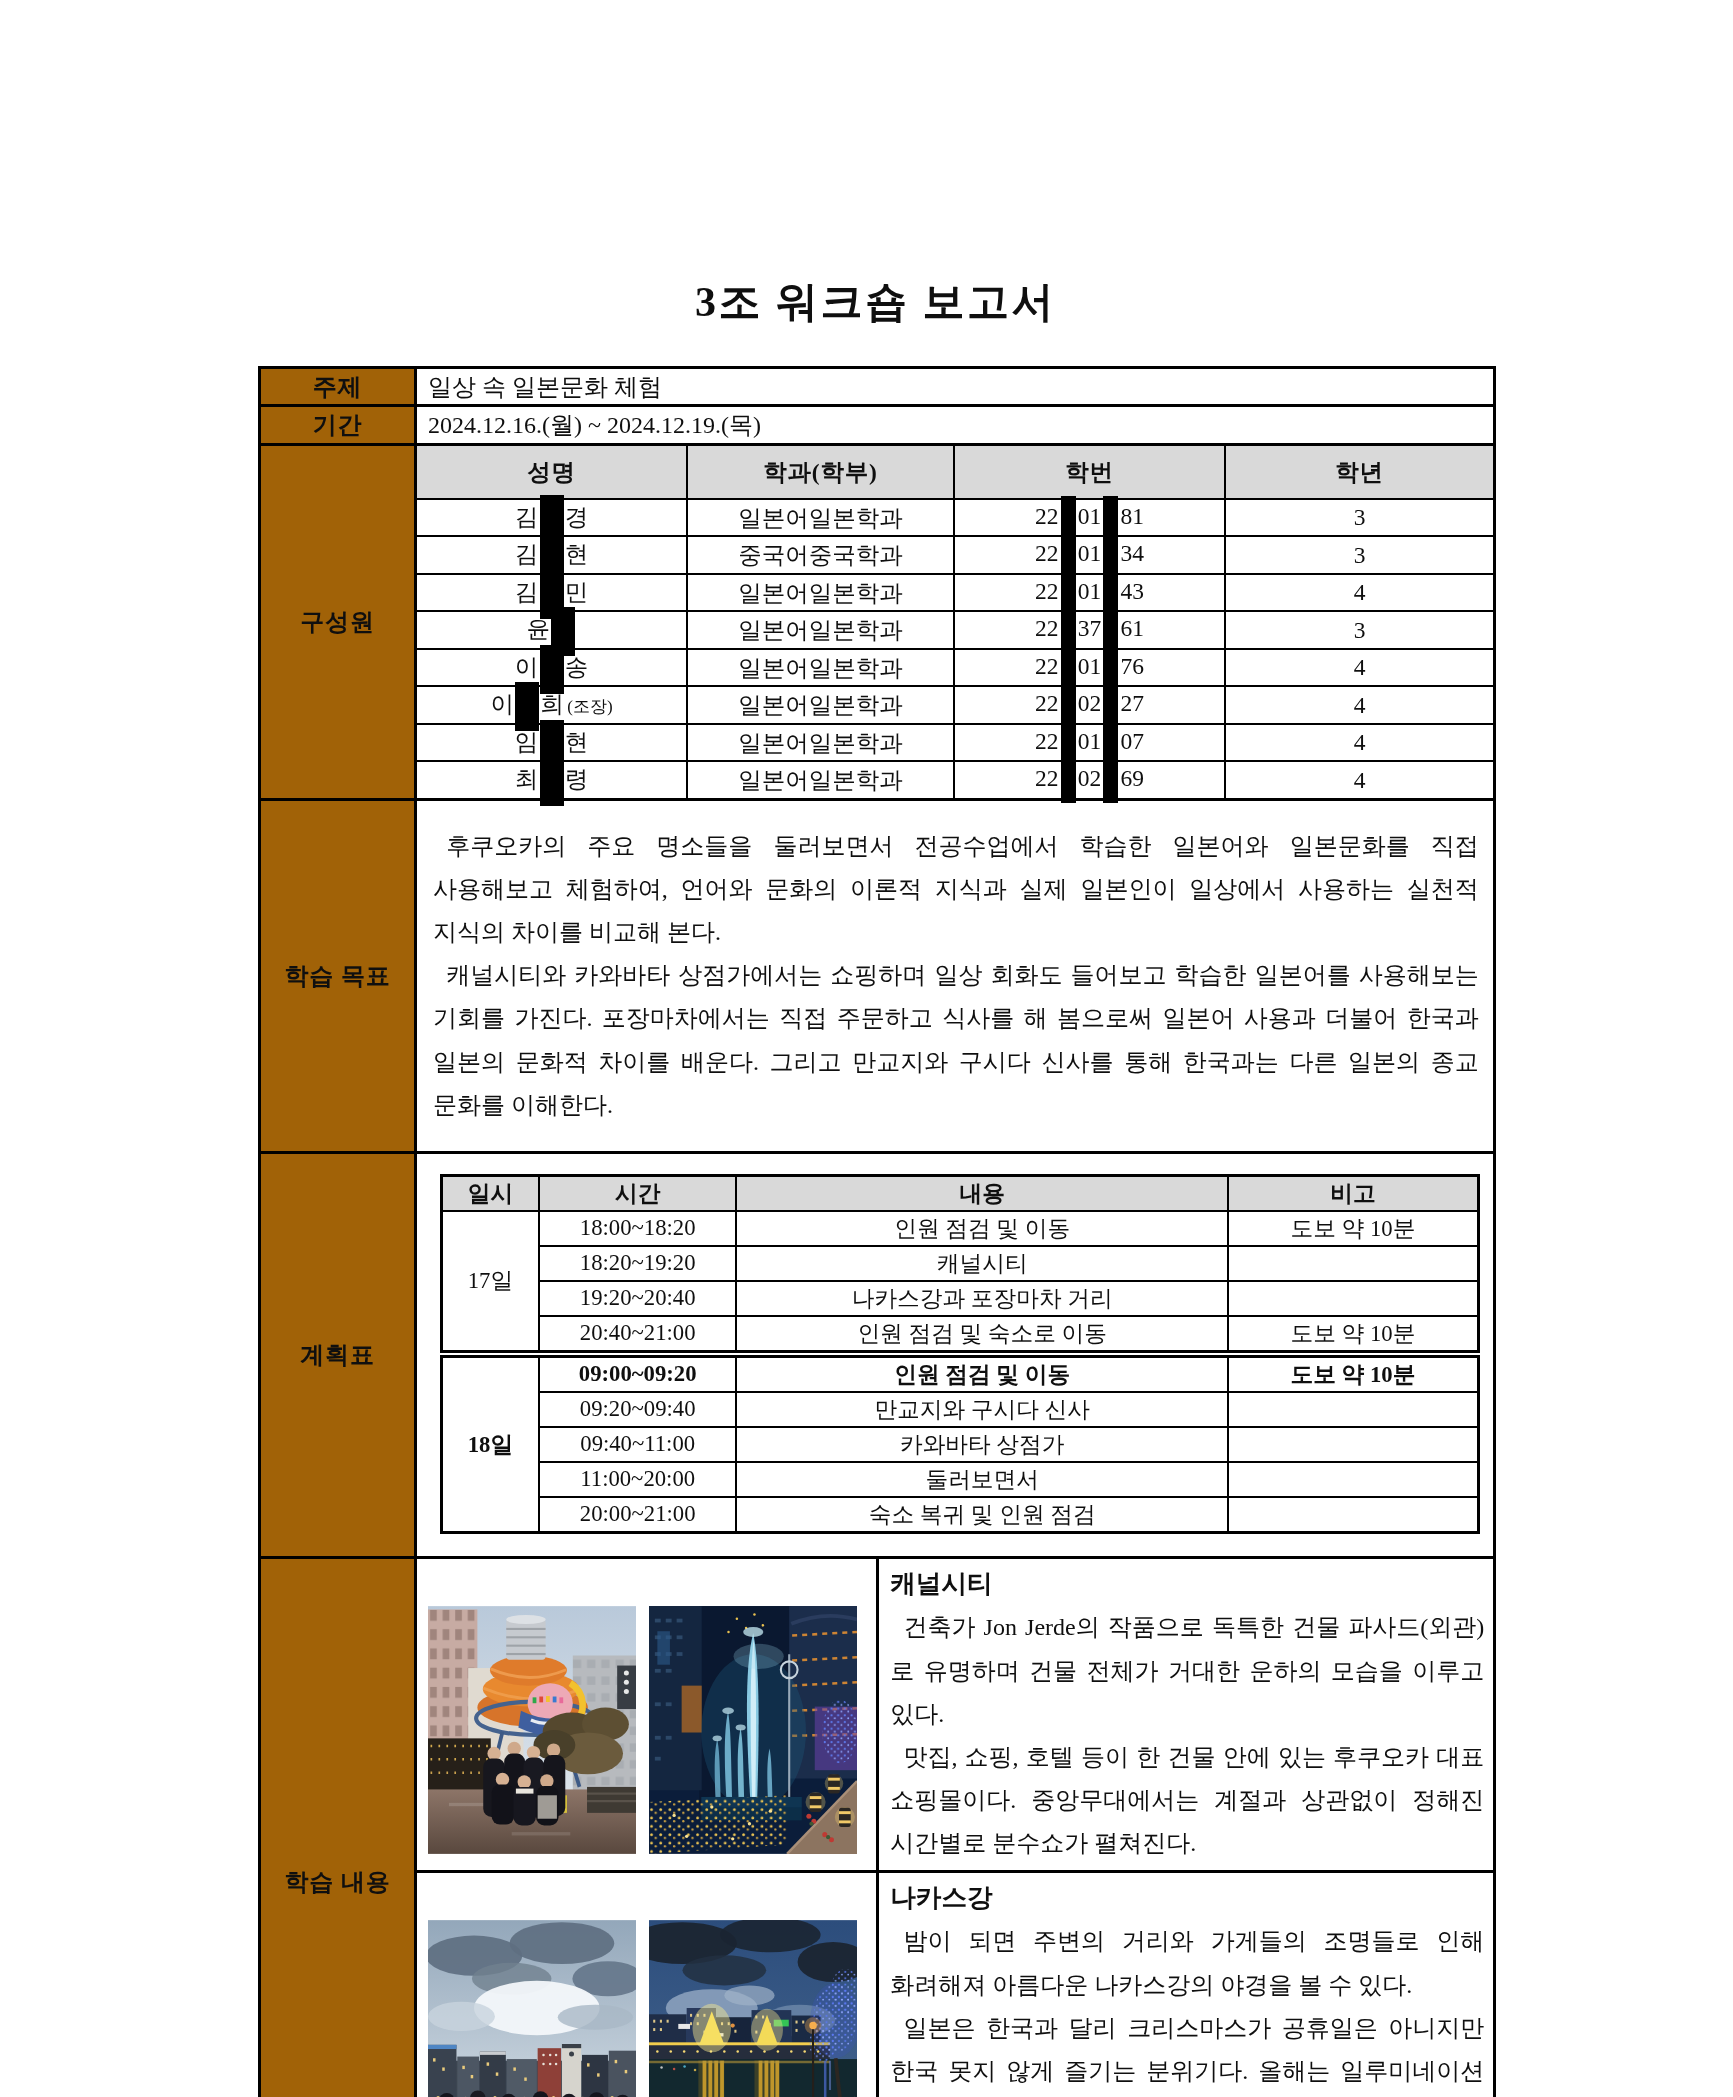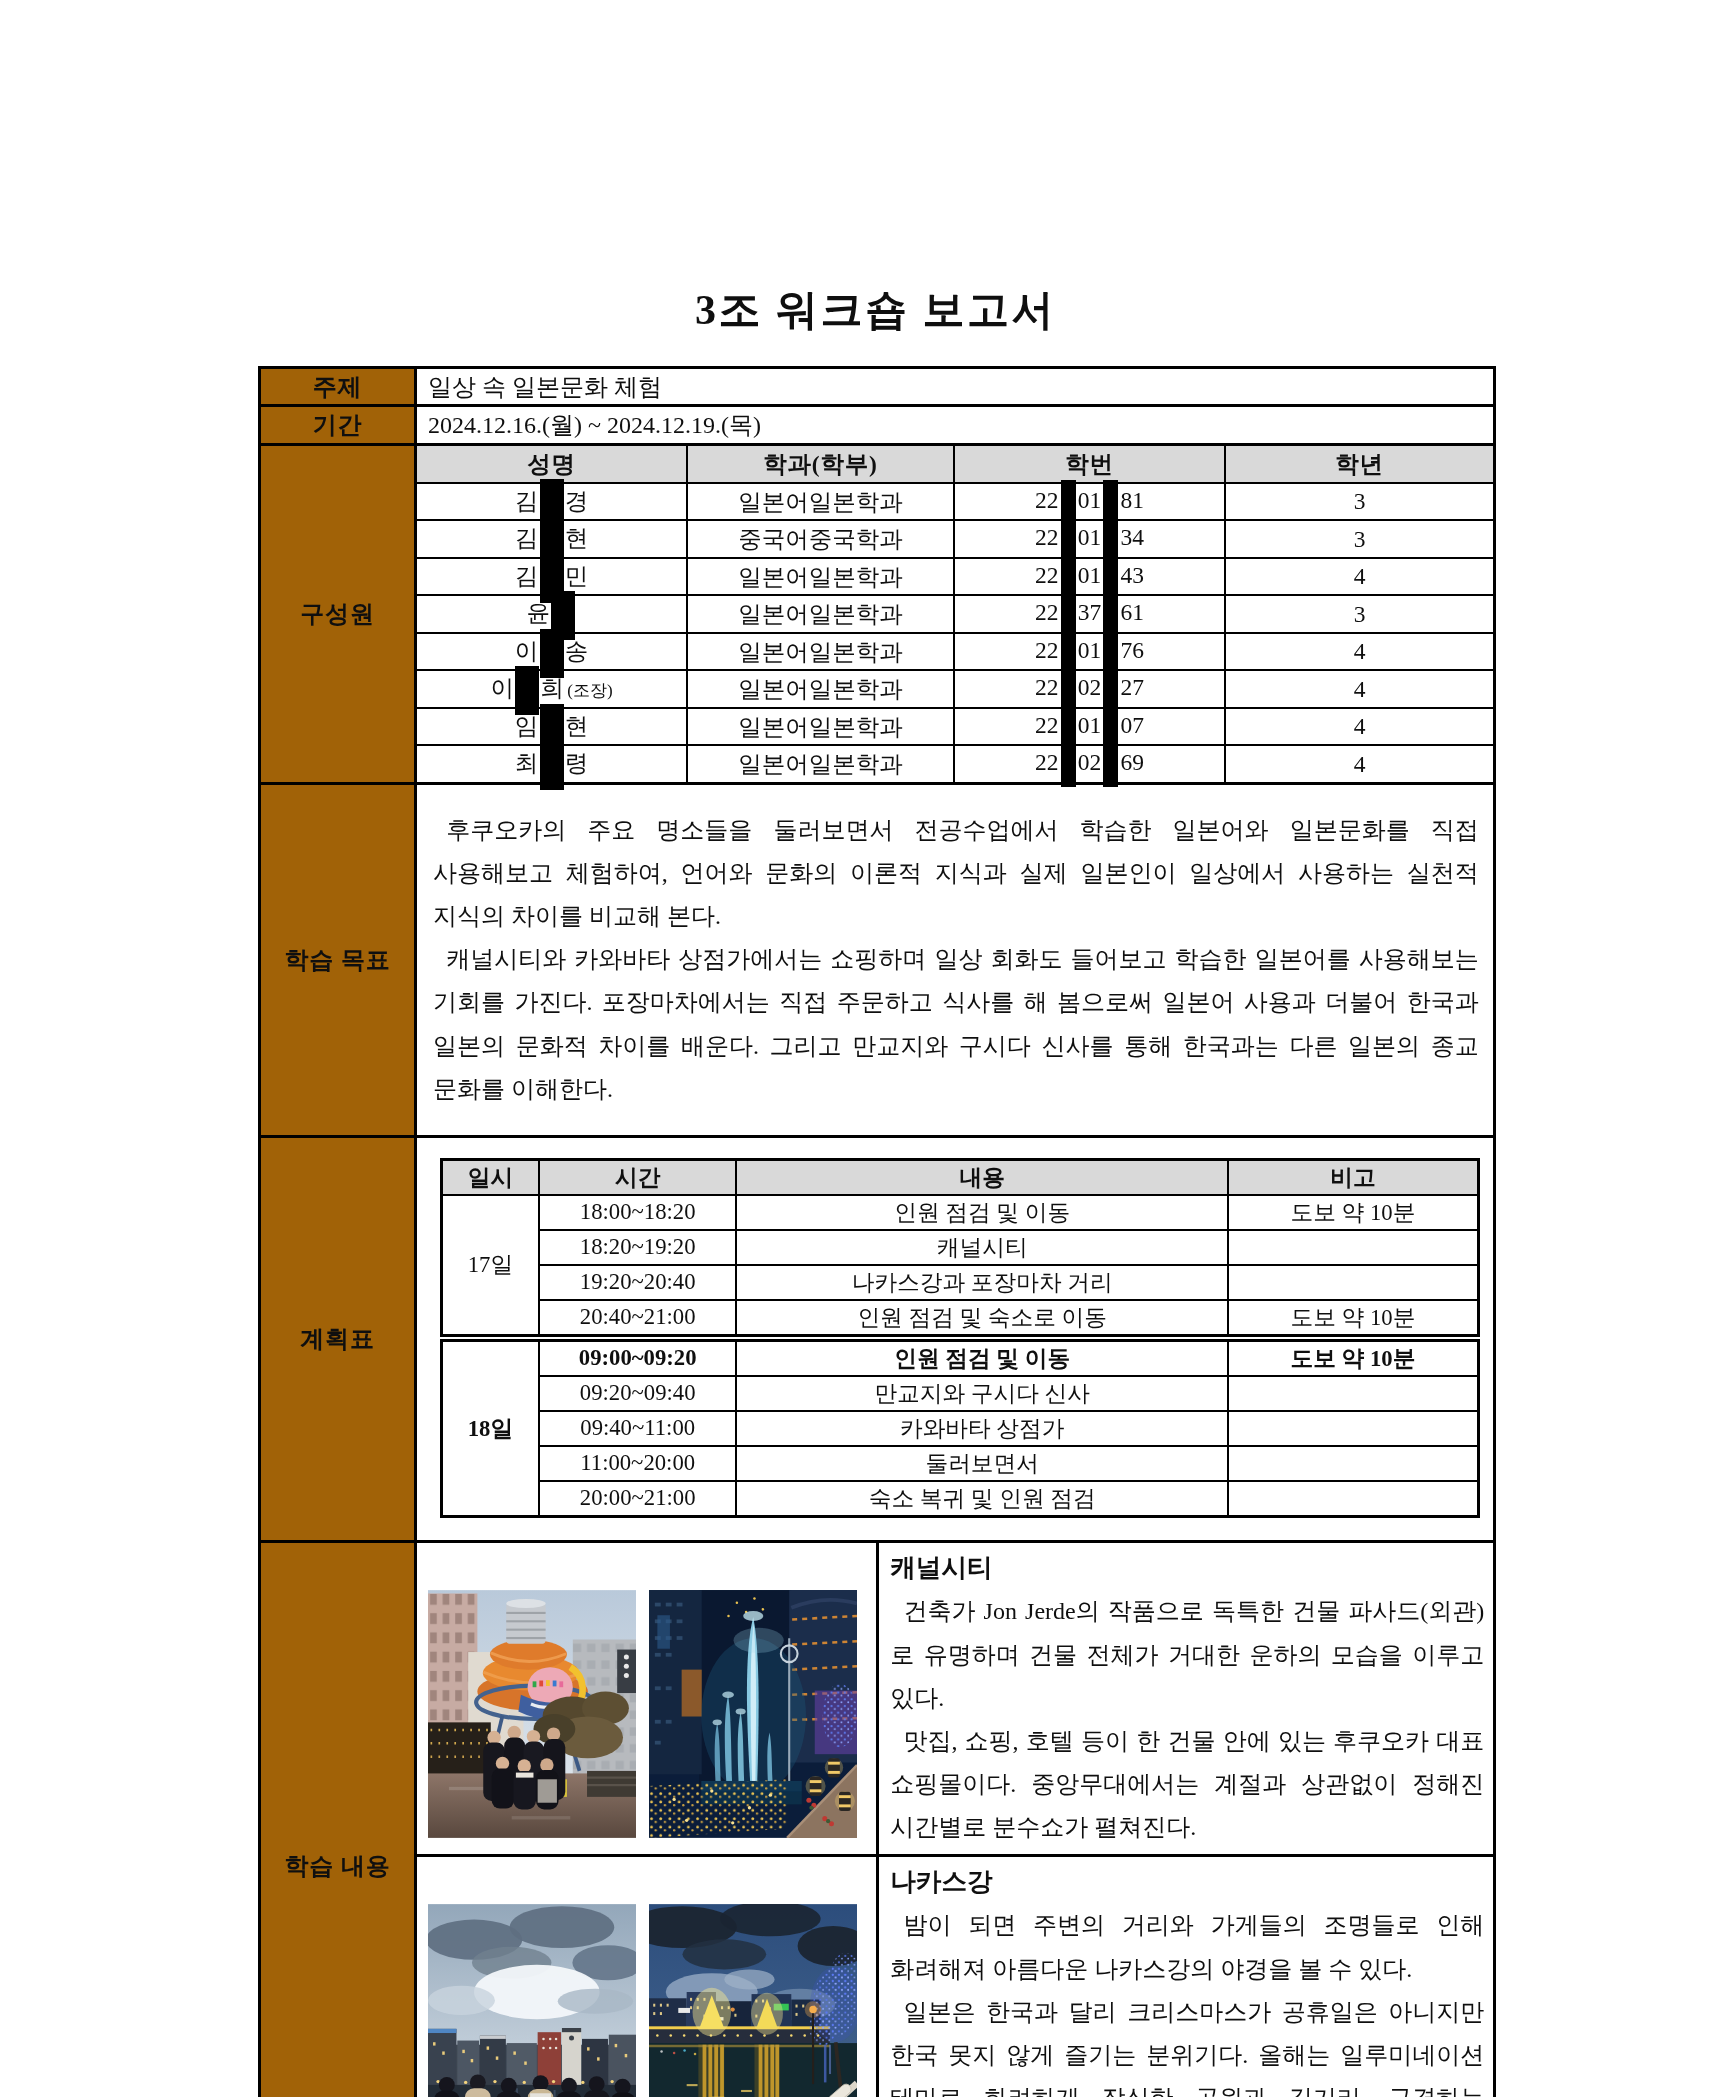--- a/index.html
+++ b/index.html
@@ -1,18 +1,18 @@
 <!DOCTYPE html>
 <html style="font-size:6.7px"><head>
 <meta charset="utf-8">
 <style>
   html,body{margin:0;padding:0;background:#ffffff;}
   .page{position:relative;width:1734px;height:2450px;background:#ffffff;
         font-family:"Liberation Serif","DejaVu Serif",serif;color:#0f0f0f;overflow:hidden;}
-  .doc-title{position:absolute;top:282px;left:258px;width:1235px;text-align:center;
+  .doc-title{position:absolute;top:274px;left:258px;width:1235px;text-align:center;
         font-size:42px;font-weight:bold;letter-spacing:2.5px;}
   table.report{position:absolute;top:366px;left:258px;width:1235px;
         border-collapse:collapse;table-layout:fixed;}
   table.report>tbody>tr>td{border:3.4px solid #000;}
   td.lbl{background:#a16207;font-weight:bold;text-align:center;vertical-align:middle;
         font-size:24px;letter-spacing:0.8px;}
   td.val{font-size:24px;padding:1.7px 11px;vertical-align:middle;}
   td.nest{padding:0;vertical-align:top;}
 
   
@@ -74,21 +74,21 @@
         <td class="lbl">구성원</td>
         <td class="nest">
           <table class="members">
             <colgroup>
                 <col style="width:25.1%">
                 <col style="width:24.8%">
                 <col style="width:25.2%">
                 <col style="width:24.9%">
               </colgroup>
             <tbody>
-              <tr style="height:37px">
+              <tr style="height:53px">
                 <th>성명</th>
                 <th>학과(학부)</th>
                 <th>학번</th>
                 <th>학년</th>
               </tr>
               <tr style="height:35px">
                 <td><span>김</span><span class="redact-name"></span><span>경</span></td>
                 <td>일본어일본학과</td>
                 <td><span>22</span><span class="redact-id"></span><span>01</span><span class="redact-id"></span><span>81</span></td>
                 <td>3</td>

